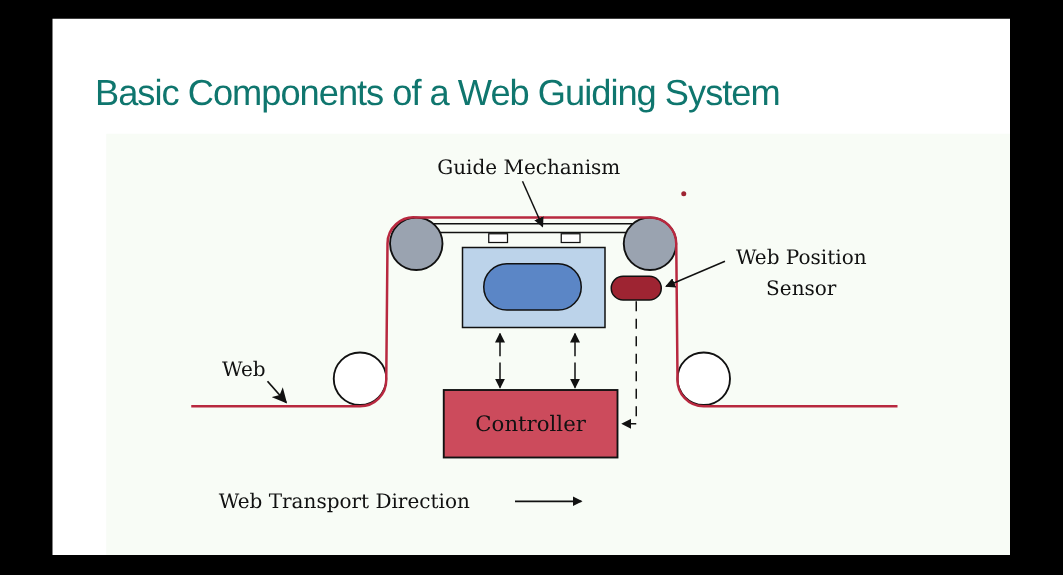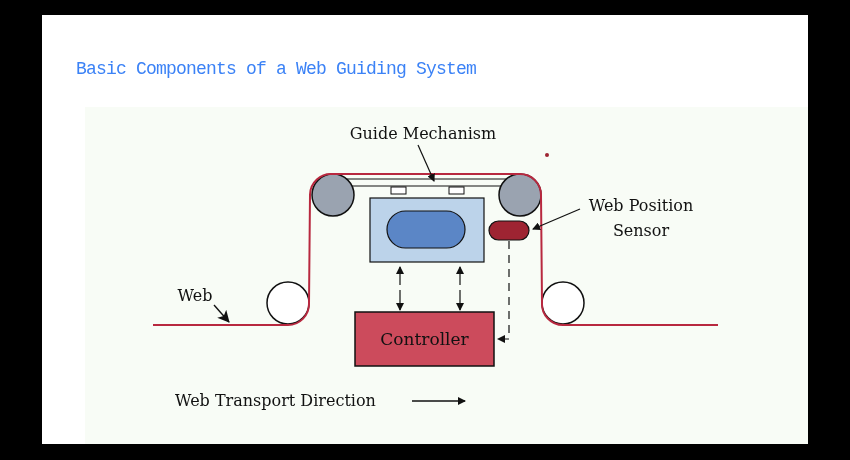--- a/index.html
+++ b/index.html
@@ -7,21 +7,21 @@
   .slide {
     position: absolute; left: 42px; top: 15px; width: 766px; height: 429px;
     background: #ffffff;
   }
   .inset {
     position: absolute; left: 43px; top: 92px; width: 723px; height: 337px;
     background: #f8fcf6;
   }
   .title {
     position: absolute; left: 34px; top: 44px;
-    font-family: Liberation Mono, monospace; font-size: 18px; color: #3b82f6;
+    font-family: Liberation Sans, sans-serif; font-size: 29px; color: #0f766e;
     letter-spacing: -0.8px; white-space: nowrap;
   }
   svg.diagram { position: absolute; left: 0; top: 0; }
   .lbl { font-family: "DejaVu Serif", serif; fill: #111; }
 </style>
 </head>
 <body>
 
 <div class="slide">
   <div class="inset" style="background: rgb(248, 252, 246);"></div>

